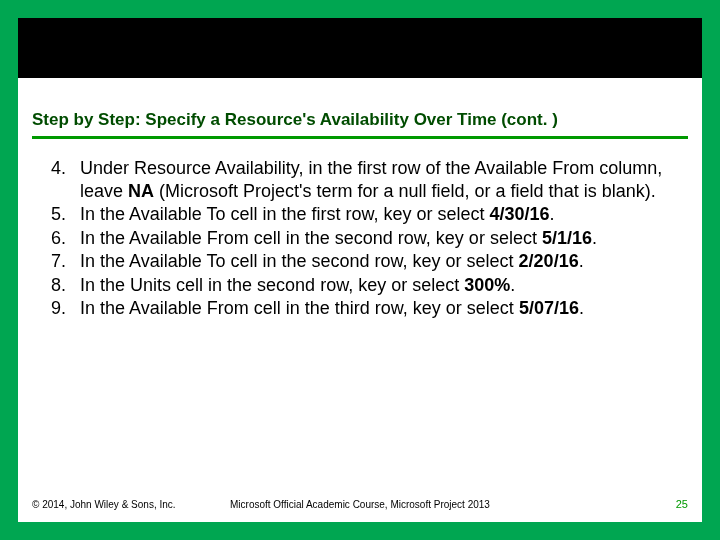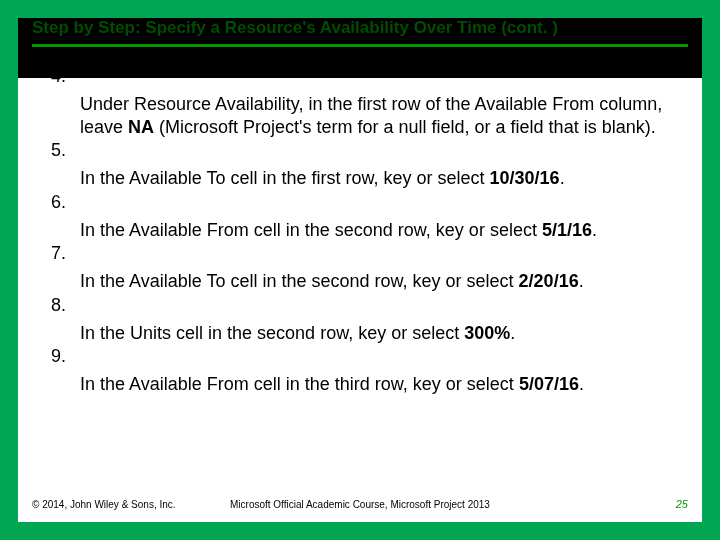--- a/index.html
+++ b/index.html
@@ -24,20 +24,21 @@
   .blackbar {
     position: absolute;
     top: 0;
     left: 0;
     right: 0;
     height: 60px;
     background: #000000;
   }
   .title-wrap {
     position: relative;
+    padding-top: 92px;
   }
   .title {
     font-size: 17px;
     font-weight: bold;
     color: #004c00;
     padding-bottom: 4px;
   }
   .hr {
     height: 3px;
     background: #009900;
@@ -55,21 +56,20 @@
     margin-bottom: 1px;
   }
   .num {
     width: 48px;
     flex-shrink: 0;
     text-align: right;
     padding-right: 14px;
   }
   .itext {
     flex: 1;
-    margin-top: 28px;
   }
   .footer {
     position: absolute;
     bottom: 12px;
     left: 14px;
     right: 14px;
     font-size: 10px;
     color: #000;
     display: flex;
     align-items: baseline;
@@ -77,41 +77,40 @@
   .copy {
     width: 170px;
   }
   .course {
     flex: 1;
     margin-left: 28px;
   }
   .pagenum {
     color: #009900;
     font-size: 11px;
-    font-style: italic;
   }
 </style>
 </head>
 <body>
 
 <div class="inner">
   <div class="blackbar"></div>
   <div class="content">
     <div class="title-wrap">
       <div class="title">Step by Step: Specify a Resource's Availability Over Time (cont. )</div>
       <div class="hr"></div>
     </div>
     <ol class="list" id="steps">
         <li>
           <div class="num">4.</div>
           <div class="itext">Under Resource Availability, in the first row of the Available From column, leave <b>NA</b> (Microsoft Project's term for a null field, or a field that is blank).</div>
         </li>
         <li>
           <div class="num">5.</div>
-          <div class="itext">In the Available To cell in the first row, key or select <b>10/30/16</b>.</div>
+          <div class="itext">In the Available To cell in the first row, key or select <b>4/30/16</b>.</div>
         </li>
         <li>
           <div class="num">6.</div>
           <div class="itext">In the Available From cell in the second row, key or select <b>5/1/16</b>.</div>
         </li>
         <li>
           <div class="num">7.</div>
           <div class="itext">In the Available To cell in the second row, key or select <b>2/20/16</b>.</div>
         </li>
         <li>

